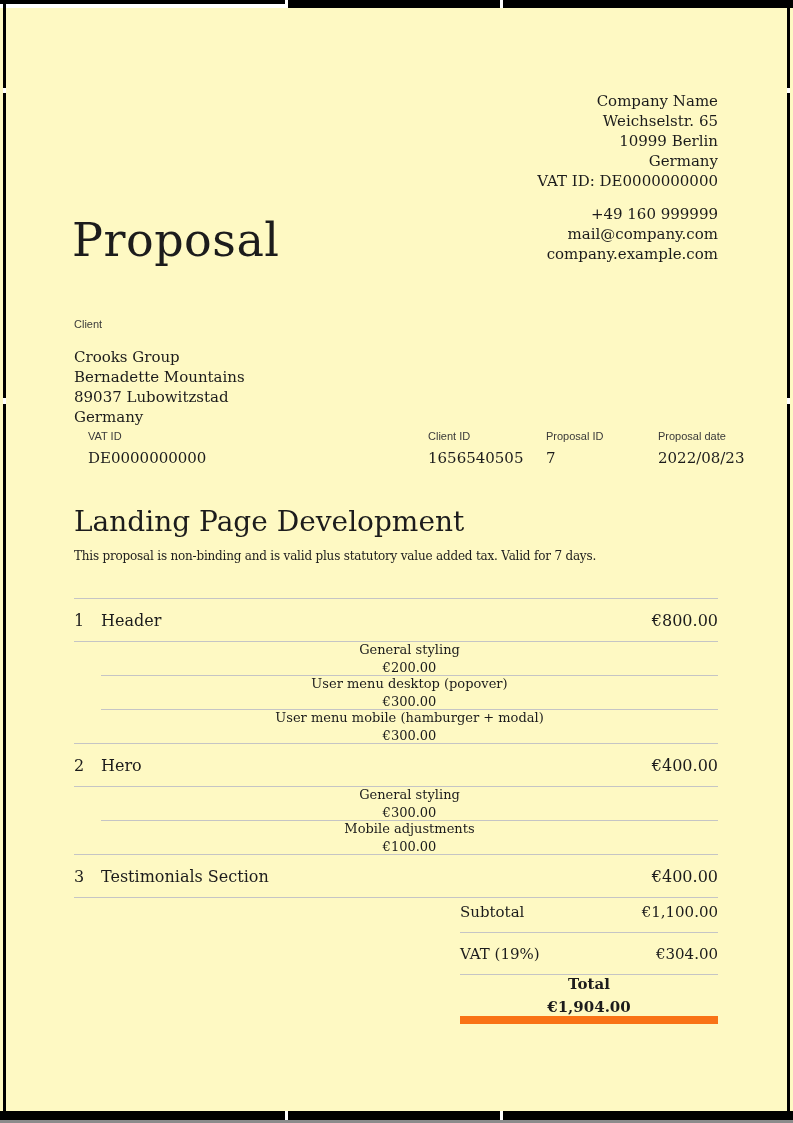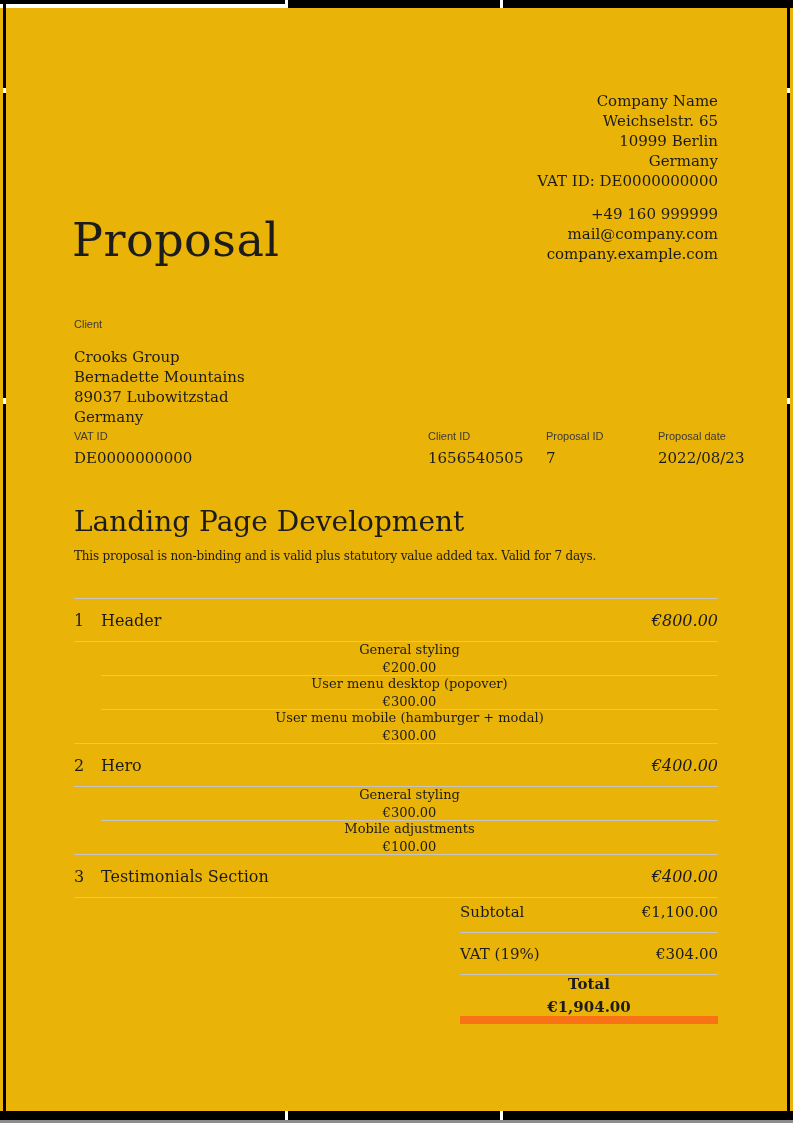--- a/index.html
+++ b/index.html
@@ -5,21 +5,21 @@
   :root{
     --frame:#000000;
     --line:#c5c5c5;
     --text:#1c1c1c;
     --muted:#3a3a3a;
   }
   html,body{margin:0;padding:0;background:#ffffff;}
   .page{
     position:relative;
     width:793px;height:1123px;
-    background:#eab308;
+    background:#fef9c3;
     font-family:"DejaVu Serif", serif;
     color:var(--text);
     overflow:hidden;
   }
   
   .frame{position:absolute;background:var(--frame);}
   .frame-top{left:0;top:0;width:793px;height:8px;}
   .frame-top-thin-mask{position:absolute;left:0;top:4px;width:285px;height:4px;background:#fff;}
   .frame-bottom{left:0;top:1111px;width:793px;height:9px;}
   .frame-bottom-gray{position:absolute;left:0;top:1120px;width:793px;height:3px;background:#8c8c8c;}
@@ -52,21 +52,21 @@
   .small-label{
     font-family:"Liberation Sans", sans-serif;
     font-size:11px;color:var(--muted);line-height:13px;
   }
   .client-block{position:absolute;left:74px;top:318px;}
   .client-lines{margin-top:16px;font-size:15px;line-height:20px;}
 
   
   .meta-row{position:absolute;left:74px;top:430px;width:644px;height:40px;}
   .meta-col{position:absolute;top:0;}
-  .meta-col.c1{left:0;}
+  .meta-col.c1{left:14px;}
   .meta-col.c2{left:354px;}
   .meta-col.c3{left:472px;}
   .meta-col.c4{left:568px;margin-left:16px;}
   .meta-value{margin-top:6px;font-size:15px;}
 
   
   .project{position:absolute;left:74px;top:505px;width:644px;}
   .project-title{margin:0;font-size:28px;font-weight:400;}
   .project-desc{margin-top:11px;font-size:12px;letter-spacing:-0.2px;white-space:nowrap;}
 
@@ -74,21 +74,21 @@
   .items-table{
     position:absolute;left:74px;top:598px;width:644px;
     border-top:1px solid var(--line);
   }
   .item-row{
     display:flex;align-items:center;height:42px;
     border-bottom:1px solid var(--line);font-size:16px;
   }
   .item-num{width:27px;}
   .item-title{flex:1;}
-  .item-price{text-align:left;font-style:italic;}
+  .item-price{text-align:left;}
   .subitems{margin-left:27px;}
   .subitem-row{display:flex;align-items:center;height:33px;font-size:13px;flex-direction:column;}
   .subitem-row.sep{border-bottom:1px solid var(--line);}
   .sub-title{flex:1;}
   .sub-price{text-align:right;}
   .full-sep{height:0;border-bottom:1px solid var(--line);}
 
   
   .totals{position:absolute;left:460px;top:891px;width:258px;}
   .total-row{

